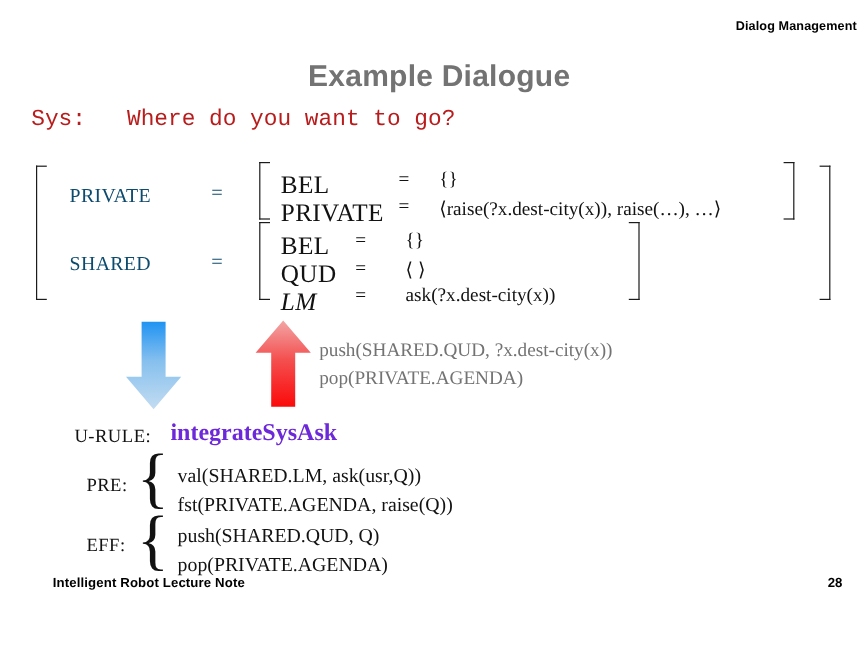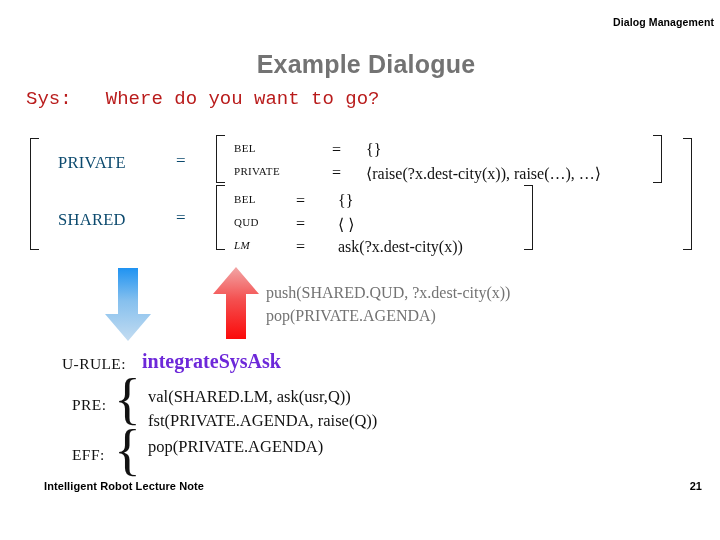--- a/index.html
+++ b/index.html
@@ -94,21 +94,21 @@
   }
   .lbl-private { position:absolute; left: 28px; top: 20px; }
   .lbl-shared  { position:absolute; left: 28px; top: 77px; }
   .eq-private  { position:absolute; left: 146px; top: 18px; font-size:17px; }
   .eq-shared   { position:absolute; left: 146px; top: 75px; font-size:17px; }
 
   .attr {
     position: absolute;
     font-family: "Liberation Serif", serif;
     font-variant: small-caps;
-    font-size: 11px;
+    font-size: 21px;
     letter-spacing: 0.3px;
     color: #121212;
   }
   .eqs {
     position: absolute;
     font-family: "Liberation Serif", serif;
     font-size: 16px;
     color: #121212;
   }
   .val {
@@ -306,20 +306,21 @@
     <div class="rule-label rl-pre">PRE:</div>
     <div class="brace brace-pre">{</div>
     <div class="rule-lines rl-pre-lines">
       <div>val(SHARED.LM, ask(usr,Q))</div>
       <div>fst(PRIVATE.AGENDA, raise(Q))</div>
     </div>
 
     <div class="rule-label rl-eff">EFF:</div>
     <div class="brace brace-eff">{</div>
     <div class="rule-lines rl-eff-lines">
+      <div>push(SHARED.QUD, Q)</div>
       <div>pop(PRIVATE.AGENDA)</div>
     </div>
   </div>
 
   <div class="footer-note">Intelligent Robot Lecture Note</div>
-  <div class="footer-page">21</div>
+  <div class="footer-page">28</div>
 
 </div>
 
 </body></html>

